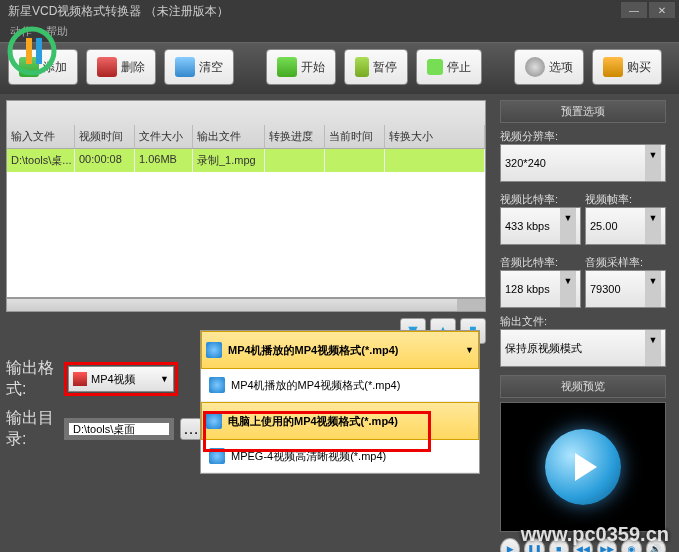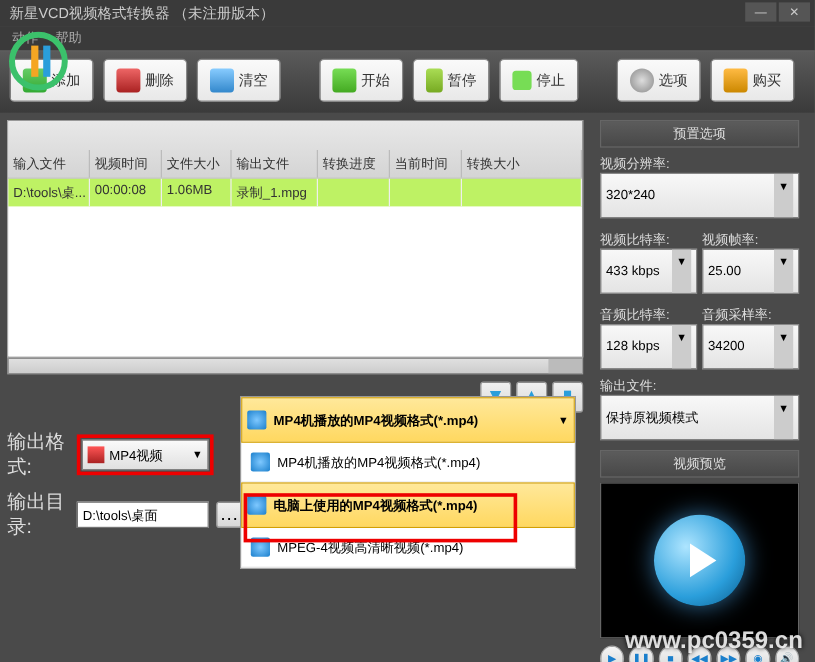--- a/index.html
+++ b/index.html
@@ -23,21 +23,21 @@
 .gridbody { height:148px; background:#fff; }
 .scroll { height:14px; background:linear-gradient(#e0e0e0,#ccc); border:1px solid #999; position:relative; }
 .scroll:after { content:''; position:absolute; right:0; top:0; width:28px; height:100%; background:#bbb; }
 .btnsrow { display:flex; justify-content:flex-end; gap:4px; padding:6px 0; }
 .sqbtn { width:26px; height:26px; background:linear-gradient(#f0f0f0,#d8d8d8); border:1px solid #999; border-radius:3px; display:flex; align-items:center; justify-content:center; }
 .frow { display:flex; align-items:center; gap:6px; margin:8px 0; }
 .flabel { font-size:16px; color:#ddd; width:52px; }
 .redbox { border:3px solid #e00; padding:1px; }
 .combo { height:26px; background:linear-gradient(#fafafa,#e0e0e0); border:1px solid #888; display:flex; align-items:center; padding:0 4px; gap:4px; font-size:11px; }
 .combo .arrw { margin-left:auto; font-size:9px; }
-.input { height:22px; background:#fff; border:1px solid #737373; font-size:11px; padding:0 4px; flex:1; }
+.input { height:22px; background:#fff; border:5px solid #737373; font-size:11px; padding:0 4px; flex:1; }
 .dropdown { position:absolute; left:200px; top:330px; width:280px; background:#fff; border:1px solid #999; }
 .dditem { padding:8px 8px; display:flex; align-items:center; gap:6px; font-size:11px; border-bottom:1px solid #eee; cursor:pointer; }
 .dditem.sel { background:linear-gradient(#ffe89a,#ffd860); font-weight:bold; border:1px solid #d4a000; }
 .ddicon { width:16px; height:16px; background:radial-gradient(#7ec8ff,#1a7fcc); border-radius:2px; }
 .panel-title { background:linear-gradient(#5c5c5c,#484848); color:#ddd; font-size:11px; text-align:center; padding:3px; border:1px solid #666; }
 .optrow { display:flex; gap:4px; margin:4px 0; }
 .optlbl { font-size:11px; color:#ddd; margin-top:6px; }
 .sel { height:38px; background:linear-gradient(#f8f8f8,#e4e4e4); border:1px solid #888; font-size:11px; padding:0 4px; display:flex; align-items:center; flex:1; }
 .sel .arrw { margin-left:auto; width:16px; background:#ccc; text-align:center; font-size:9px; height:100%; line-height:20px; }
 .preview { height:130px; background:#000; border:1px solid #666; display:flex; align-items:center; justify-content:center; margin-top:4px; }
@@ -192,21 +192,21 @@
         <div style="flex:1">
           <div class="optlbl">音频比特率:</div>
           <div class="sel">
               <span>128 kbps</span>
               <span class="arrw">▼</span>
             </div>
         </div>
         <div style="flex:1">
           <div class="optlbl">音频采样率:</div>
           <div class="sel">
-              <span>34200</span>
+              <span>79300</span>
               <span class="arrw">▼</span>
             </div>
         </div>
       </div>
       <div class="optlbl">输出文件:</div>
       <div class="sel">
           <span>保持原视频模式</span>
           <span class="arrw">▼</span>
         </div>
 

